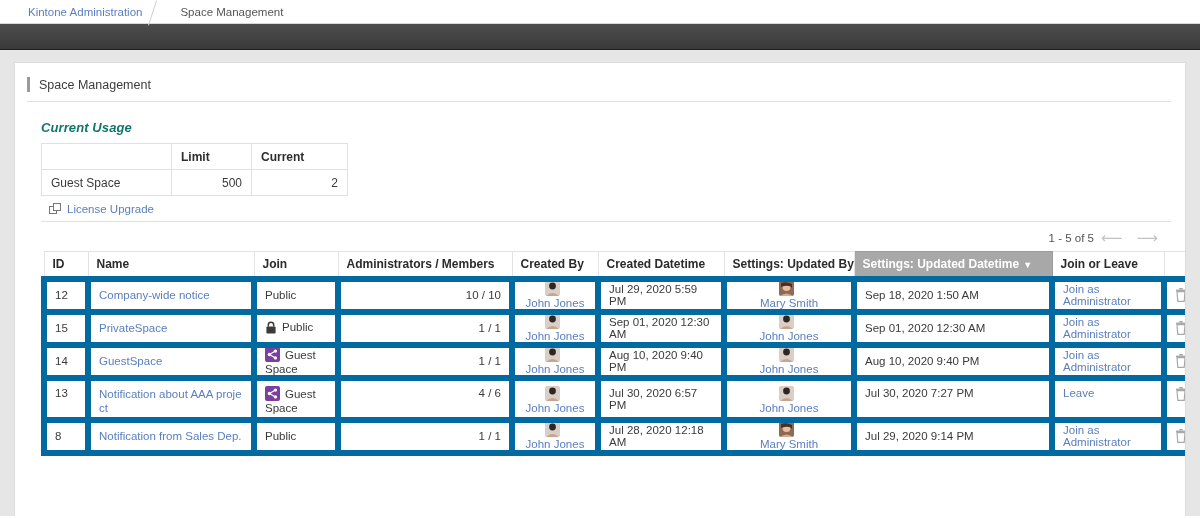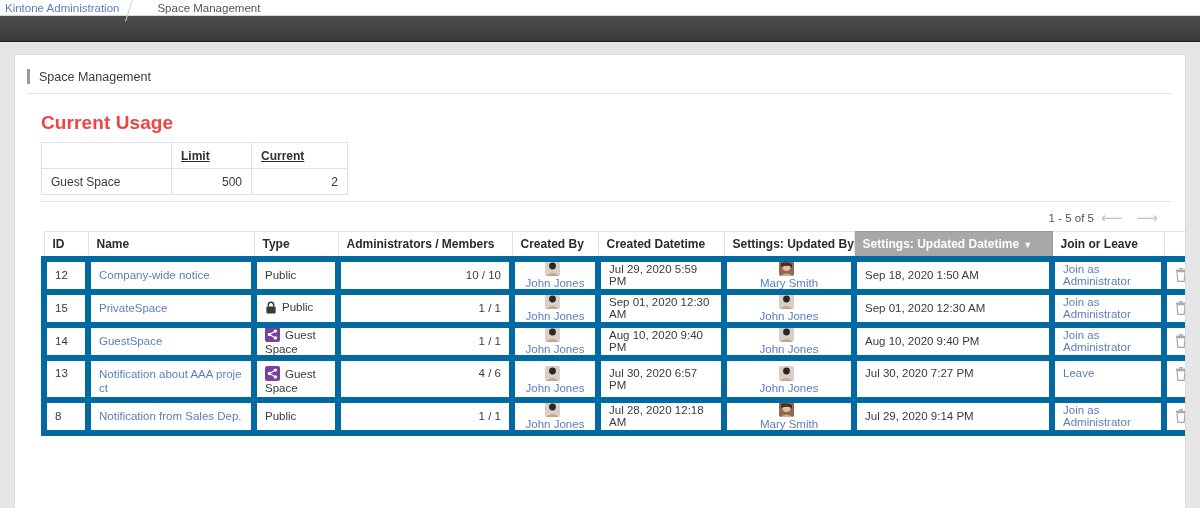--- a/index.html
+++ b/index.html
@@ -8,25 +8,25 @@
     width: 1200px; height: 518px;
     overflow: hidden;
     background: #ffffff;
     font-family: "Liberation Sans", sans-serif;
     font-size: 12px;
     color: #333333;
   }
 
   
   .breadcrumb-bar {
-    height: 16px;
+    height: 24px;
     background: #ffffff;
     display: flex;
     align-items: center;
-    padding-left: 5px;
+    padding-left: 28px;
     font-size: 11.5px;
     border-bottom: 1px solid #d8d8d8;
   }
   .crumb-link {
     color: #5a7fbd;
     text-decoration: none;
     font-size: 11.5px;
     white-space: nowrap;
   }
   .crumb-sep {
@@ -86,24 +86,25 @@
     margin-right: 9px;
     flex: 0 0 auto;
   }
   .page-title {
     font-size: 12.5px;
     color: #3c3c3c;
   }
 
   
   .section-head {
-    font-size: 19px;
+    font-size: 13px;
     font-weight: bold;
-    color: #ef4444;
+    color: #0f766e;
     letter-spacing: .1px;
+    font-style: italic;
   }
   .usage-head { margin: 18px 0 8px 26px; }
 
   
   .usage-table {
     border-collapse: collapse;
     margin-left: 26px;
     font-size: 12px;
   }
   .usage-table th, .usage-table td {
@@ -111,21 +112,20 @@
     height: 26px;
     padding: 0 9px;
     font-weight: normal;
     color: #3a3a3a;
   }
   .usage-table th {
     font-weight: bold;
     text-align: left;
     color: #2e2e2e;
     font-size: 12px;
-    text-decoration: underline;
   }
   .u-label { width: 130px; text-align: left; }
   .u-limit { width: 80px; text-align: right; }
   .u-cur   { width: 96px; text-align: right; }
   .u-head-limit, .u-head-cur { text-align: left; }
 
   .license-row {
     margin: 7px 0 0 34px;
     display: flex;
     align-items: center;
@@ -274,35 +274,44 @@
       </thead>
       <tbody>
         <tr>
           <td class="u-label">Guest Space</td>
           <td class="u-limit">500</td>
           <td class="u-cur">2</td>
         </tr>
       </tbody>
     </table>
 
+    <div class="license-row">
+      <span class="ic lic-ic">
+        <svg width="12" height="12" viewBox="0 0 12 12">
+          <rect x="0.5" y="3.5" width="7" height="7" fill="none" stroke="#777" stroke-width="1"></rect>
+          <rect x="4.5" y="0.5" width="7" height="7" fill="#fff" stroke="#777" stroke-width="1"></rect>
+        </svg>
+      </span>
+      <a class="license-link" href="#">License Upgrade</a>
+    </div>
 
     <div class="head-rule"></div>
 
     <div class="pager">
       <span class="pager-count">1 - 5 of 5</span>
       <span class="pager-arrow">⟵</span>
       <span class="pager-arrow">⟶</span>
     </div>
 
     <table class="spaces-table">
       <thead>
         <tr>
           <th class="c-id">ID</th>
           <th class="c-name">Name</th>
-          <th class="c-type">Type</th>
+          <th class="c-type">Join</th>
           <th class="c-admin">Administrators / Members</th>
           <th class="c-cby">Created By</th>
           <th class="c-cdt">Created Datetime</th>
           <th class="c-uby">Settings: Updated By</th>
           <th class="c-udt sorted"><span>Settings: Updated Datetime</span><span class="sort-caret">▼</span></th>
           <th class="c-join">Join or Leave</th>
           <th class="c-del"></th>
         </tr>
       </thead>
       <tbody>

